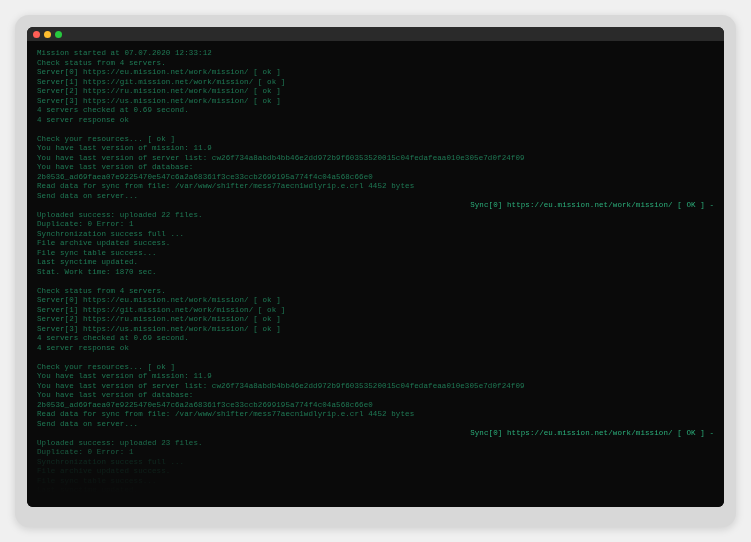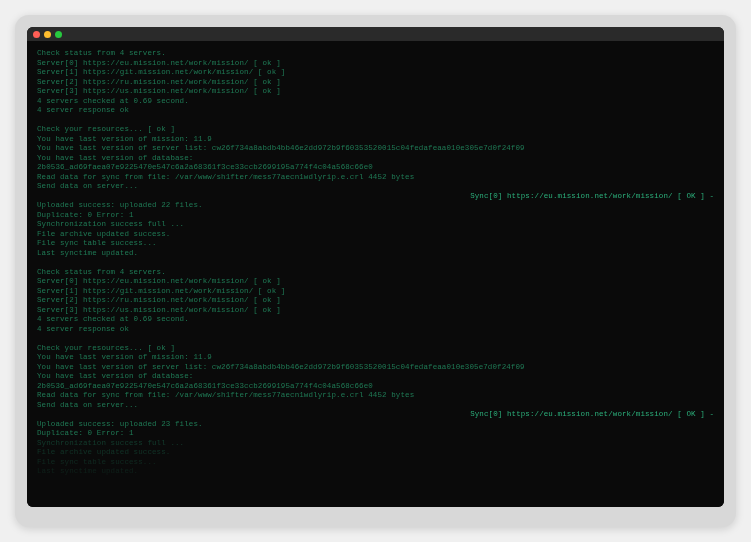--- a/index.html
+++ b/index.html
@@ -81,20 +81,21 @@
   <div class="window">
 
     <div class="titlebar">
       <div class="tl-btn tl-close"></div>
       <div class="tl-btn tl-min"></div>
       <div class="tl-btn tl-max"></div>
     </div>
 
     <div class="terminal" id="terminal">
 
+    <div class="line ok">Mission started at 07.07.2020 12:33:12</div>
         <div class="line ok">Check status from 4 servers.</div>
         <div class="line ok">Server[0] https://eu.mission.net/work/mission/ [ ok ]</div>
         <div class="line ok">Server[1] https://git.mission.net/work/mission/ [ ok ]</div>
         <div class="line ok">Server[2] https://ru.mission.net/work/mission/ [ ok ]</div>
         <div class="line ok">Server[3] https://us.mission.net/work/mission/ [ ok ]</div>
         <div class="line ok">4 servers checked at 0.69 second.</div>
         <div class="line ok">4 server response ok</div>
         <div class="spacer"></div>
         <div class="line ok">Check your resources... [ ok ]</div>
         <div class="line ok">You have last version of mission: 11.9</div>
@@ -103,20 +104,21 @@
         <div class="line ok">2b0536_ad69faea07e9225470e547c6a2a68361f3ce33ccb2699195a774f4c04a568c66e0</div>
         <div class="line ok">Read data for sync from file: /var/www/sh1fter/mess77aecn1wdlyrip.e.crl 4452 bytes</div>
         <div class="line ok">Send data on server...</div>
         <div class="line bright">Sync[0] https://eu.mission.net/work/mission/ [ OK ] -</div>
         <div class="line ok">Uploaded success: uploaded 22 files.</div>
         <div class="line ok">Duplicate: 0 Error: 1</div>
         <div class="line ok">Synchronization success full ...</div>
         <div class="line ok">File archive updated success.</div>
         <div class="line ok">File sync table success...</div>
         <div class="line ok">Last synctime updated.</div>
+        <div class="line ok">Stat. Work time: 1870 sec.</div>
         <div class="spacer"></div>
         <div class="line ok">Check status from 4 servers.</div>
         <div class="line ok">Server[0] https://eu.mission.net/work/mission/ [ ok ]</div>
         <div class="line ok">Server[1] https://git.mission.net/work/mission/ [ ok ]</div>
         <div class="line ok">Server[2] https://ru.mission.net/work/mission/ [ ok ]</div>
         <div class="line ok">Server[3] https://us.mission.net/work/mission/ [ ok ]</div>
         <div class="line ok">4 servers checked at 0.69 second.</div>
         <div class="line ok">4 server response ok</div>
         <div class="spacer"></div>
         <div class="line ok">Check your resources... [ ok ]</div>

